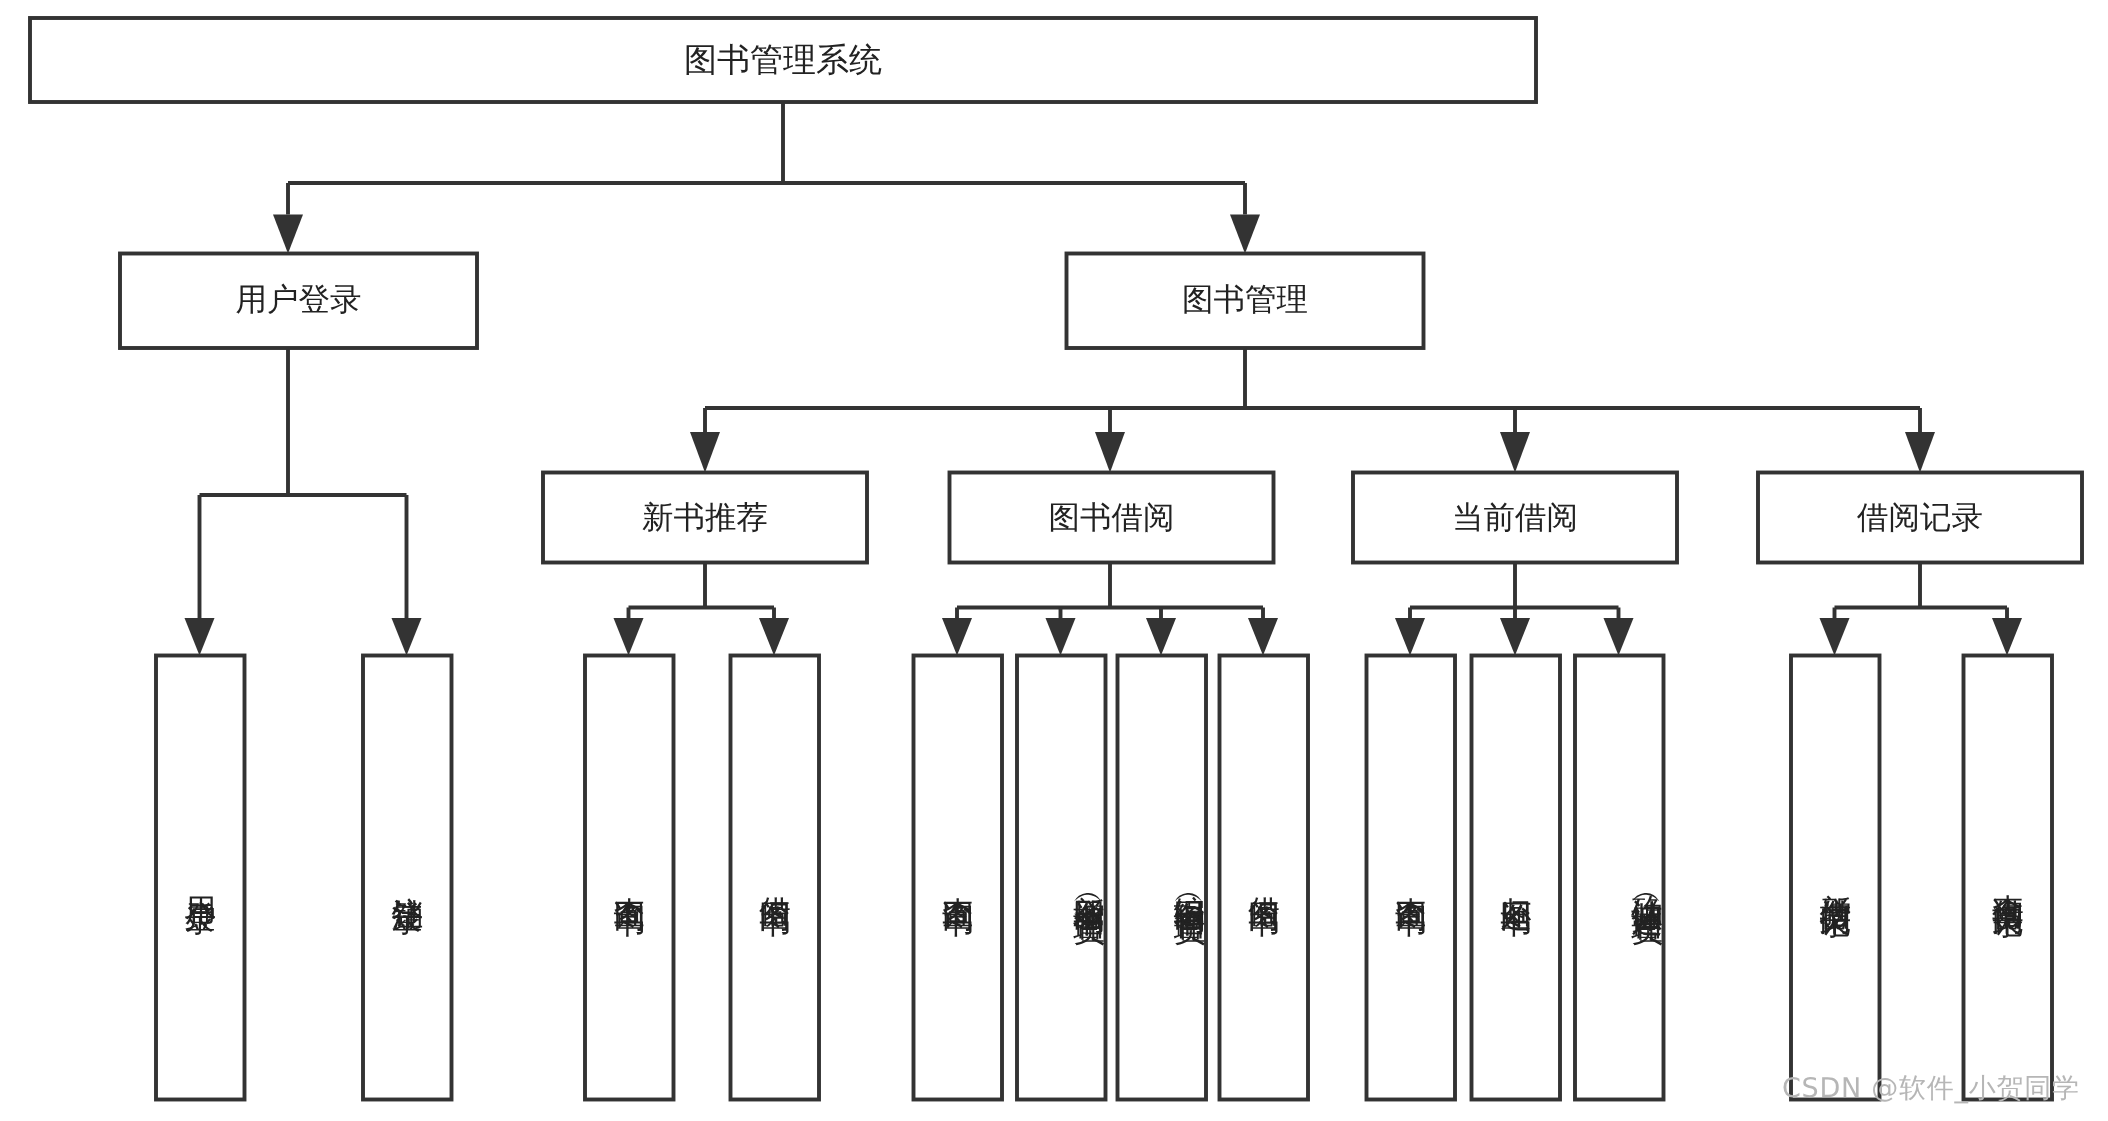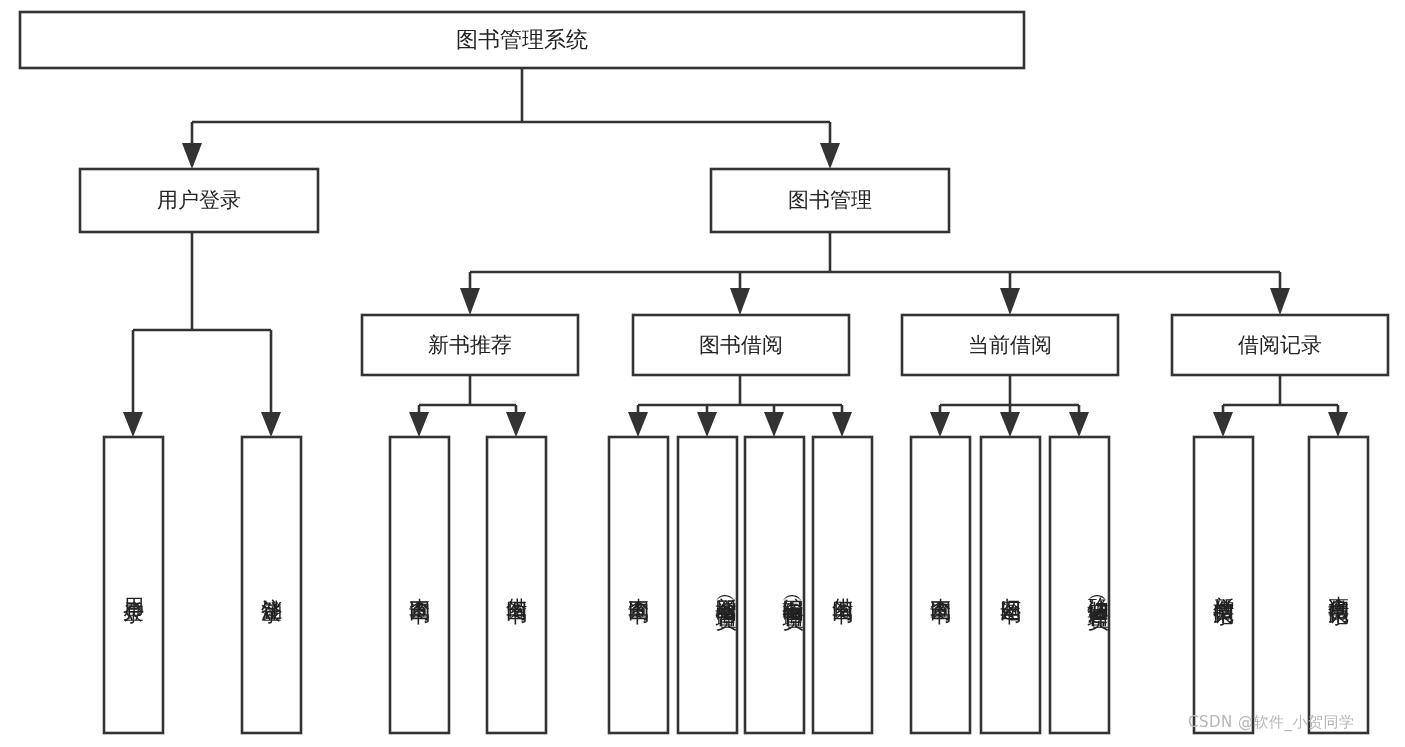--- a/index.html
+++ b/index.html
@@ -68,21 +68,21 @@
     text-align: center;
     white-space: nowrap;
     pointer-events: none;
   }
   .vlabel.centered {
     align-items: center;
   }
   .watermark {
     position: absolute;
     font-family: "DejaVu Sans", "Liberation Sans", sans-serif;
-    font-size: 15px;
+    font-size: 18px;
     color: #b6b6b6;
     white-space: nowrap;
     letter-spacing: 0.5px;
   }
 </style>
 </head>
 <body>
 
 <div id="diagram-root">
 

